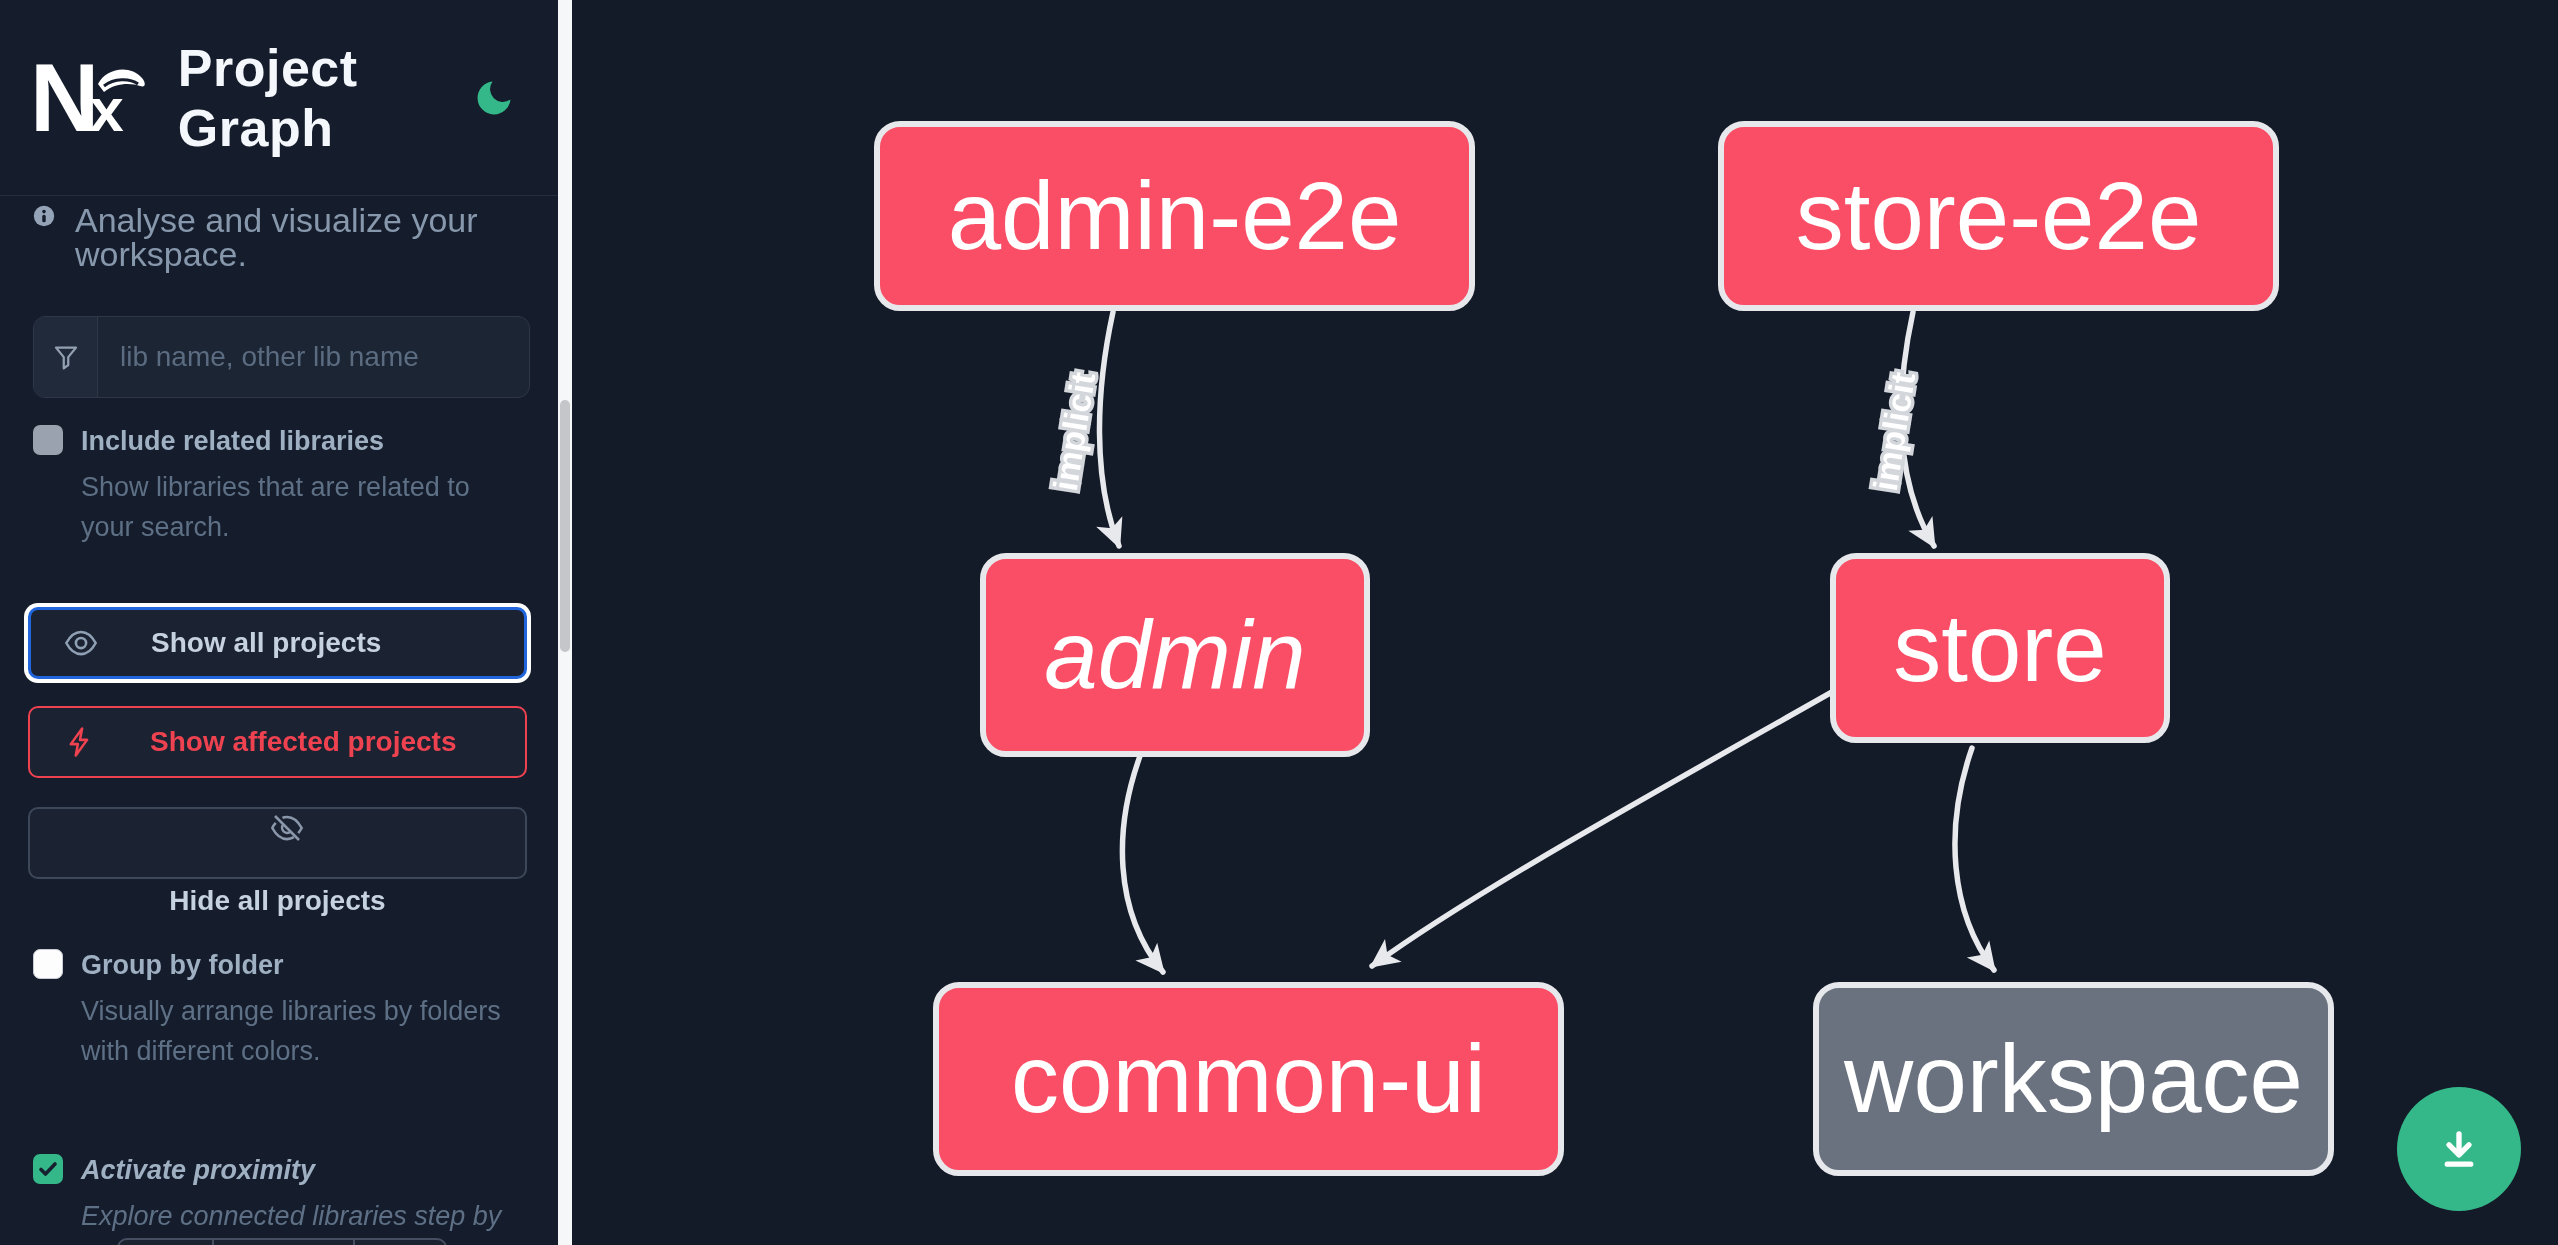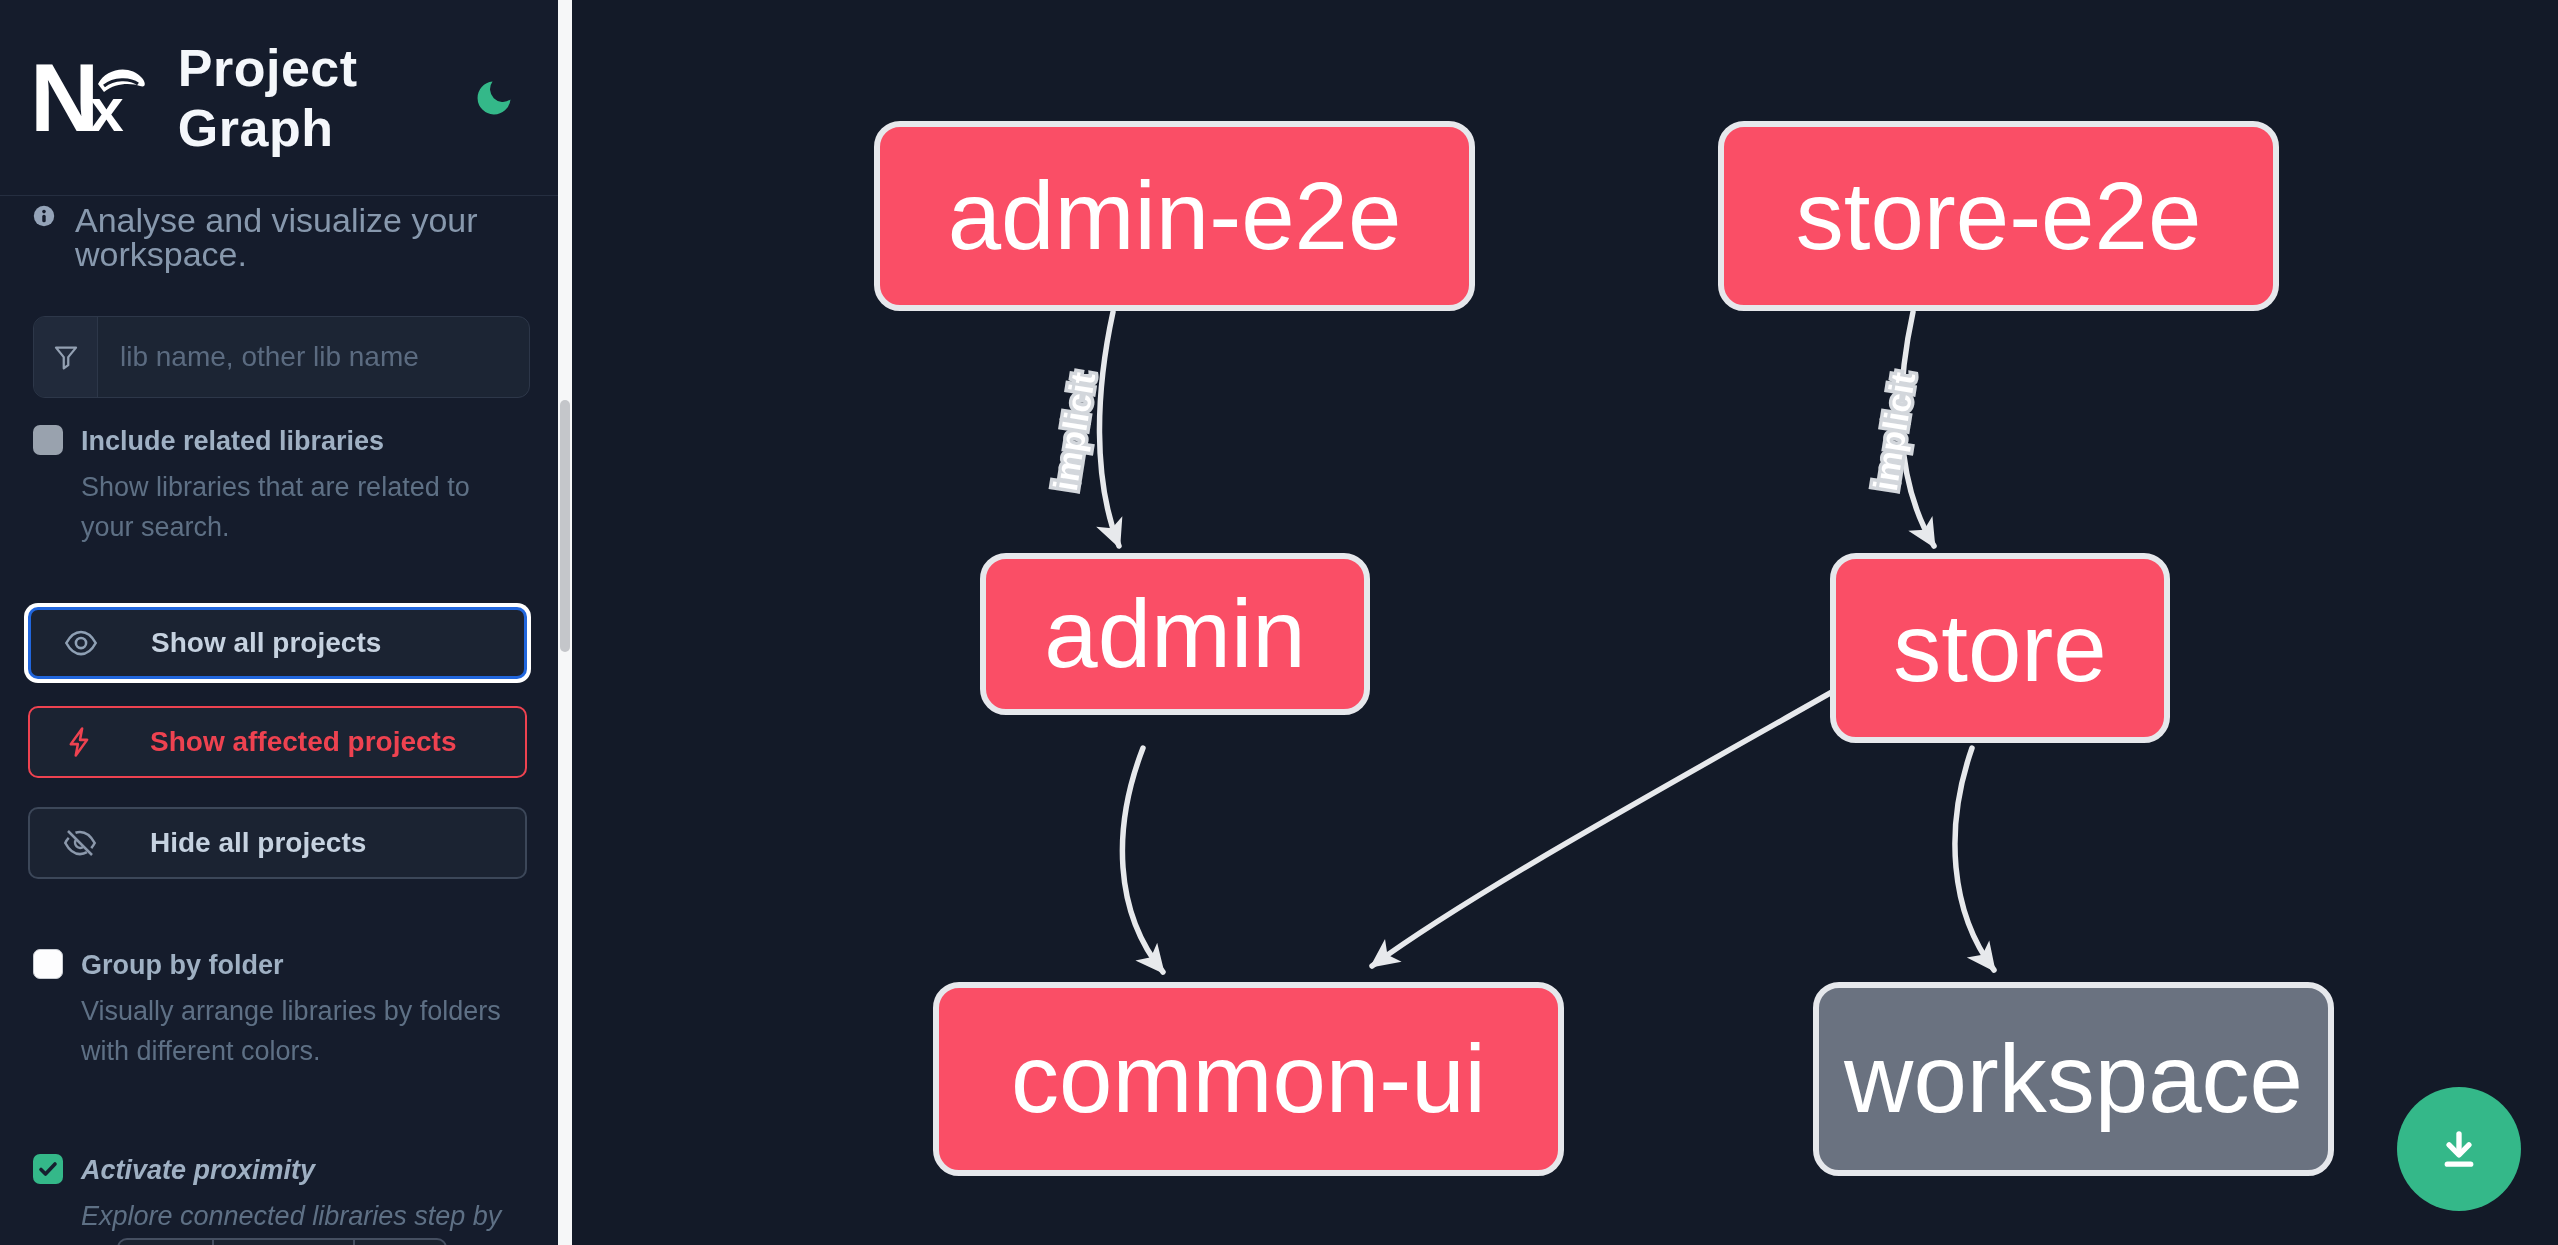--- a/index.html
+++ b/index.html
@@ -47,21 +47,21 @@
               font-size:27px; color:var(--text-muted,#5e7085); line-height:40px; }
 
   .action-btn { position:absolute; left:28px; width:499px; height:72px;
                 display:flex; align-items:center; border-radius:10px; cursor:pointer;
                 background:var(--panel-bg,#1b2332);gap:38px; }
   .action-btn .ic { width:36px; display:flex; justify-content:center; margin:0 14px 0 32px; }
   .action-btn .lbl { font-size:28px; font-weight:600; color:var(--text-secondary,#c6d2e0); }
   .btn-focused { border:3px solid var(--focus-blue,#2166dd); box-shadow:0 0 0 4px #ffffff; }
   .btn-affected { border:2px solid var(--affected-red,#ee4250); }
   .btn-affected .lbl { color:var(--affected-red,#ee4250); }
-  .btn-plain { border:2px solid var(--panel-border,#3c4759); }
+  .btn-plain { border:2px solid var(--panel-border,#3c4759);flex-direction:column; }
 
   .bottom-sliver { position:absolute; left:117px; top:1238px; width:330px; height:16px;
                    border:2px solid #454f61; border-bottom:none; border-radius:10px 10px 0 0;
                    background:#1b2330; display:flex; }
   .bottom-sliver .seg { height:100%; border-right:2px solid #454f61; }
 
   
   .scrollbar-track { position:absolute; left:558px; top:0; width:14px; height:1245px;
                      background:var(--scroll-track,#f6f7f8); z-index:6; }
   .scrollbar-thumb { position:absolute; left:2px; top:400px; width:10px; height:252px;
@@ -207,21 +207,21 @@
     <text class="edge-label" x="1077" y="432" text-anchor="middle" dominant-baseline="middle" transform="rotate(-81 1077 432)">implicit</text>
     <text class="edge-label" x="1897" y="432" text-anchor="middle" dominant-baseline="middle" transform="rotate(-81 1897 432)">implicit</text>
   </svg>
 
   <div class="node node-pink" style="left:874px;  top:121px; width:601px; height:190px;">
     <span>admin-e2e</span>
   </div>
   <div class="node node-pink" style="left:1718px; top:121px; width:561px; height:190px;">
     <span>store-e2e</span>
   </div>
-  <div class="node node-pink" style="left:980px;  top:553px; width:390px; height:162px;">
+  <div class="node node-pink" style="left:980px;  top:553px; width:390px; height:204px;font-style:italic;">
     <span>admin</span>
   </div>
   <div class="node node-pink" style="left:1830px; top:553px; width:340px; height:190px;">
     <span>store</span>
   </div>
   <div class="node node-pink" style="left:933px;  top:982px; width:631px; height:194px;">
     <span>common-ui</span>
   </div>
   <div class="node node-gray" style="left:1813px; top:982px; width:521px; height:194px;">
     <span>workspace</span>

